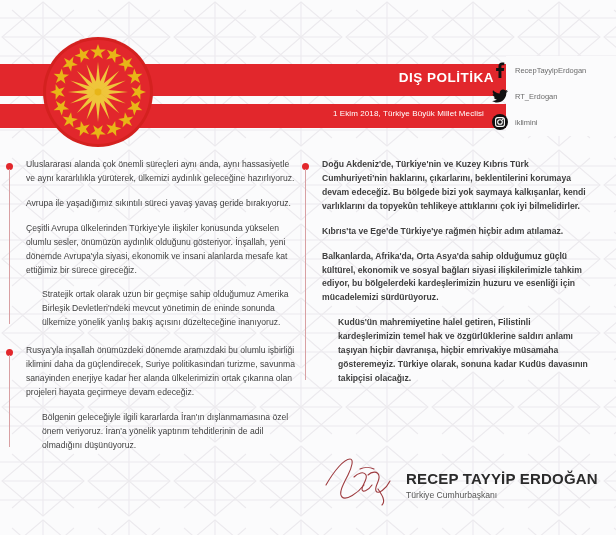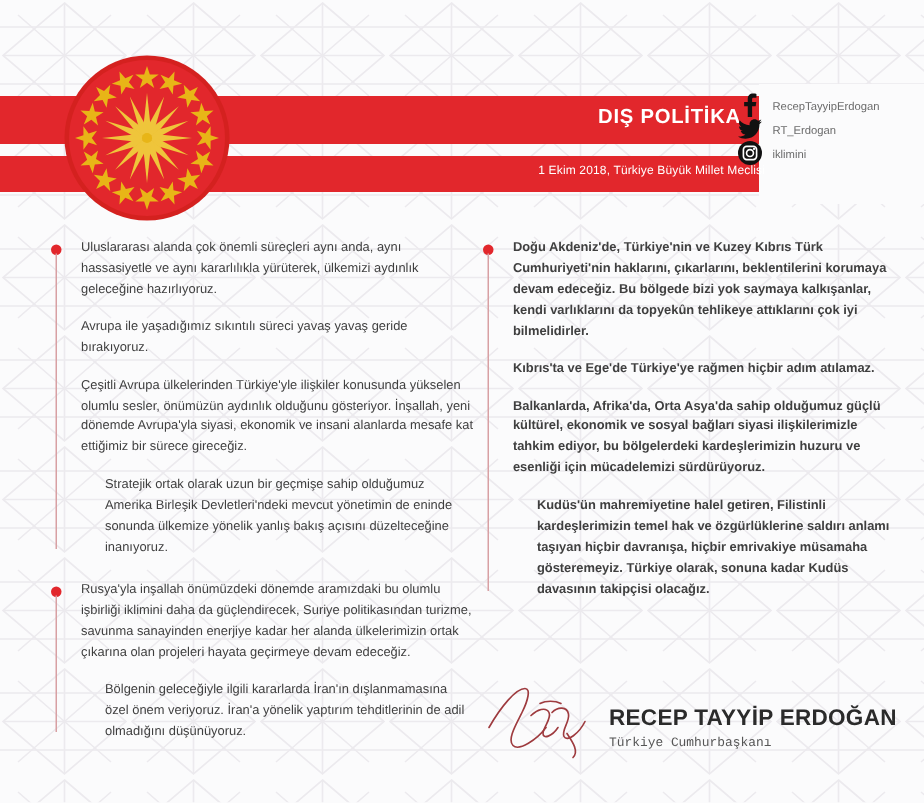--- a/index.html
+++ b/index.html
@@ -35,35 +35,35 @@
   .seal{
     position:absolute; left:42px; top:36px; width:112px; height:112px;
     z-index:4;
   }
   .title{
     position:absolute; right:122px; top:70px;
     color:#ffffff; font-size:13.5px; font-weight:bold; letter-spacing:.5px;
     z-index:5;
   }
   .subtitle{
-    position:absolute; right:106px; top:109px;
+    position:absolute; right:132px; top:109px;
     color:#ffffff; font-size:8px; letter-spacing:.1px;
     z-index:5;
   }
   .socials{
     position:absolute; right:12px; top:62px; width:112px;
-    display:flex; flex-direction:column; gap:0; z-index:6;
+    display:flex; flex-direction:column; gap:10px; z-index:6;
   }
   .social{ display:flex; align-items:center; gap:7px; height:16px; }
   .social .glyph{ width:16px; height:16px; display:block; flex:none; }
   .social .handle{ font-size:7.5px; color:#6b6b6b; white-space:nowrap; }
 
   
   .columns{
-    display:flex; gap:0; padding:6px 16px 0 32px;
+    display:flex; gap:0; padding:6px 16px 0 4px;
   }
   .col{ width:292px; position:relative; }
   .col-right{ padding-left:4px;font-weight:bold; }
 
   .pingroup{ position:relative; padding-left:22px; margin-bottom:14px; }
   .pingroup .pin-dot{
     position:absolute; left:2px; top:5px; width:7px; height:7px;
     border-radius:50%; background:#e2272c;
   }
   .pingroup .pin-line{
@@ -80,21 +80,21 @@
   .signature{
     position:absolute; left:324px; top:455px; width:280px;
     display:flex; align-items:center; gap:10px;
   }
   .sig-mark{ width:72px; height:56px; flex:none; }
   .sig-text{ padding-top:4px; }
   .sig-name{
     font-size:15px; font-weight:bold; color:#2b2b2b; letter-spacing:.2px;
     white-space:nowrap;
   }
-  .sig-role{ font-size:8.6px; color:#555; margin-top:3px;font-family:Liberation Mono, monospace; }
+  .sig-role{ font-size:8.6px; color:#555; margin-top:3px; }
 </style>
 </head>
 <body>
 
 <svg id="pattern-bg" width="616" height="535" viewBox="0 0 616 535" xmlns="http://www.w3.org/2000/svg">
   <defs>
     <pattern id="starpat" width="86" height="74" patternUnits="userSpaceOnUse">
       <g fill="none" stroke="#eceaee" stroke-width="1.1">
         <path d="M43 2 L84 37 L43 72 L2 37 Z"></path>
         <path d="M43 2 L43 72 M2 37 L84 37"></path>

